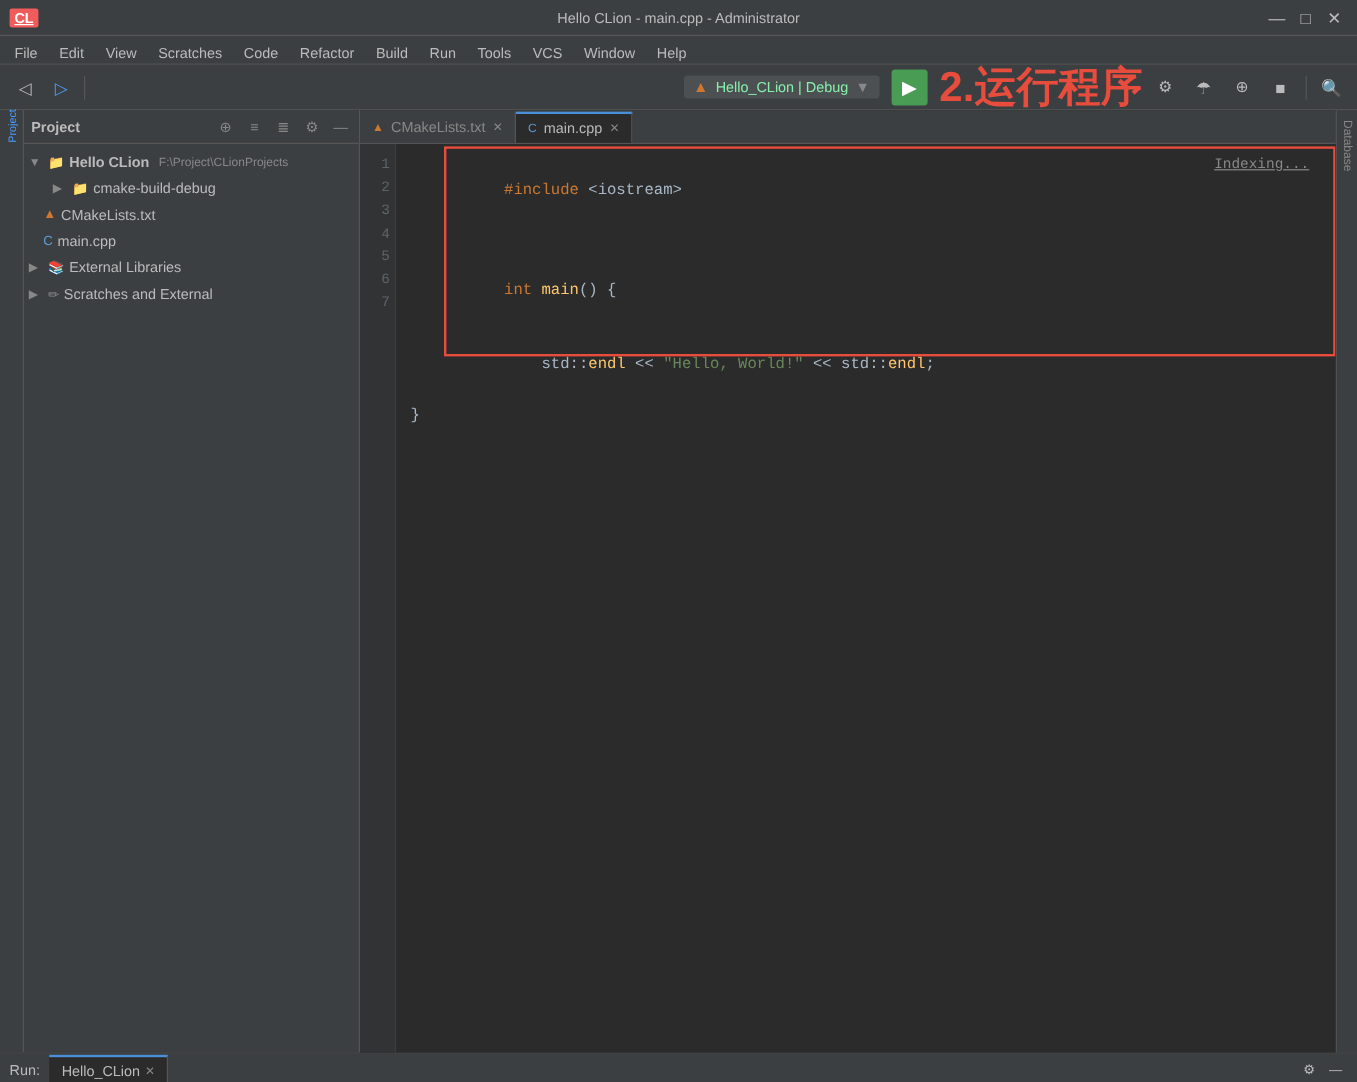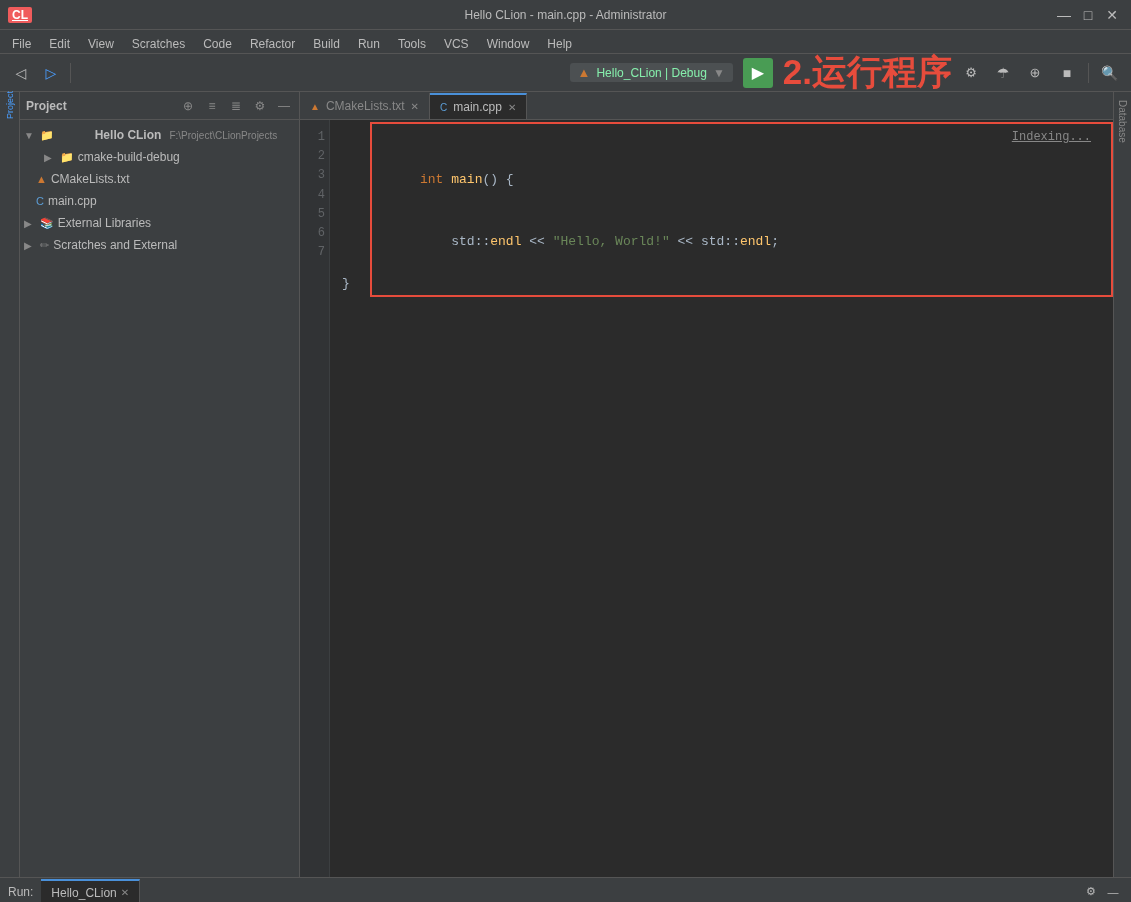--- a/index.html
+++ b/index.html
@@ -176,21 +176,21 @@
       align-items: center;
       height: 22px;
       padding: 0 4px;
       cursor: pointer;
       gap: 4px;
       font-size: 12px;
     }
     .tree-icon { font-size: 11px; }
     .tree-arrow { width: 12px; color: #888; font-size: 10px; }
     .tree-label { color: #bbbbbb; }
-    .tree-label.bold { font-weight: 600; margin-left: 37px; }
+    .tree-label.bold { font-weight: 600; }
     .tree-path { color: #888; font-size: 10px; margin-left: 4px; }
 
     
     #editor-area {
       flex: 1;
       display: flex;
       flex-direction: column;
       background: #2b2b2b;
     }
     #tab-bar {
@@ -481,20 +481,23 @@
         <div>3</div>
         <div>4</div>
         <div>5</div>
         <div>6</div>
         <div>7</div>
       </div>
       <div id="code-content">
 
         <div class="code-highlight-box" style="height:175px; top:2px;"></div>
 
+        <div class="code-line">
+          <span class="inc-bracket">#include</span><span class="inc"> &lt;iostream&gt;</span>
+        </div>
         <div class="code-line">&nbsp;</div>
         <div class="code-line">
           <span class="kw">int</span> <span class="fn">main</span>() {
         </div>
         <div class="code-line">
           &nbsp;&nbsp;&nbsp;&nbsp;<span class="ns">std</span>::<span class="fn">endl</span> &lt;&lt; <span class="str">"Hello, World!"</span> &lt;&lt; <span class="ns">std</span>::<span class="fn">endl</span>;
         </div>
         <div class="code-line">}</div>
         <div class="code-line">&nbsp;</div>
 

